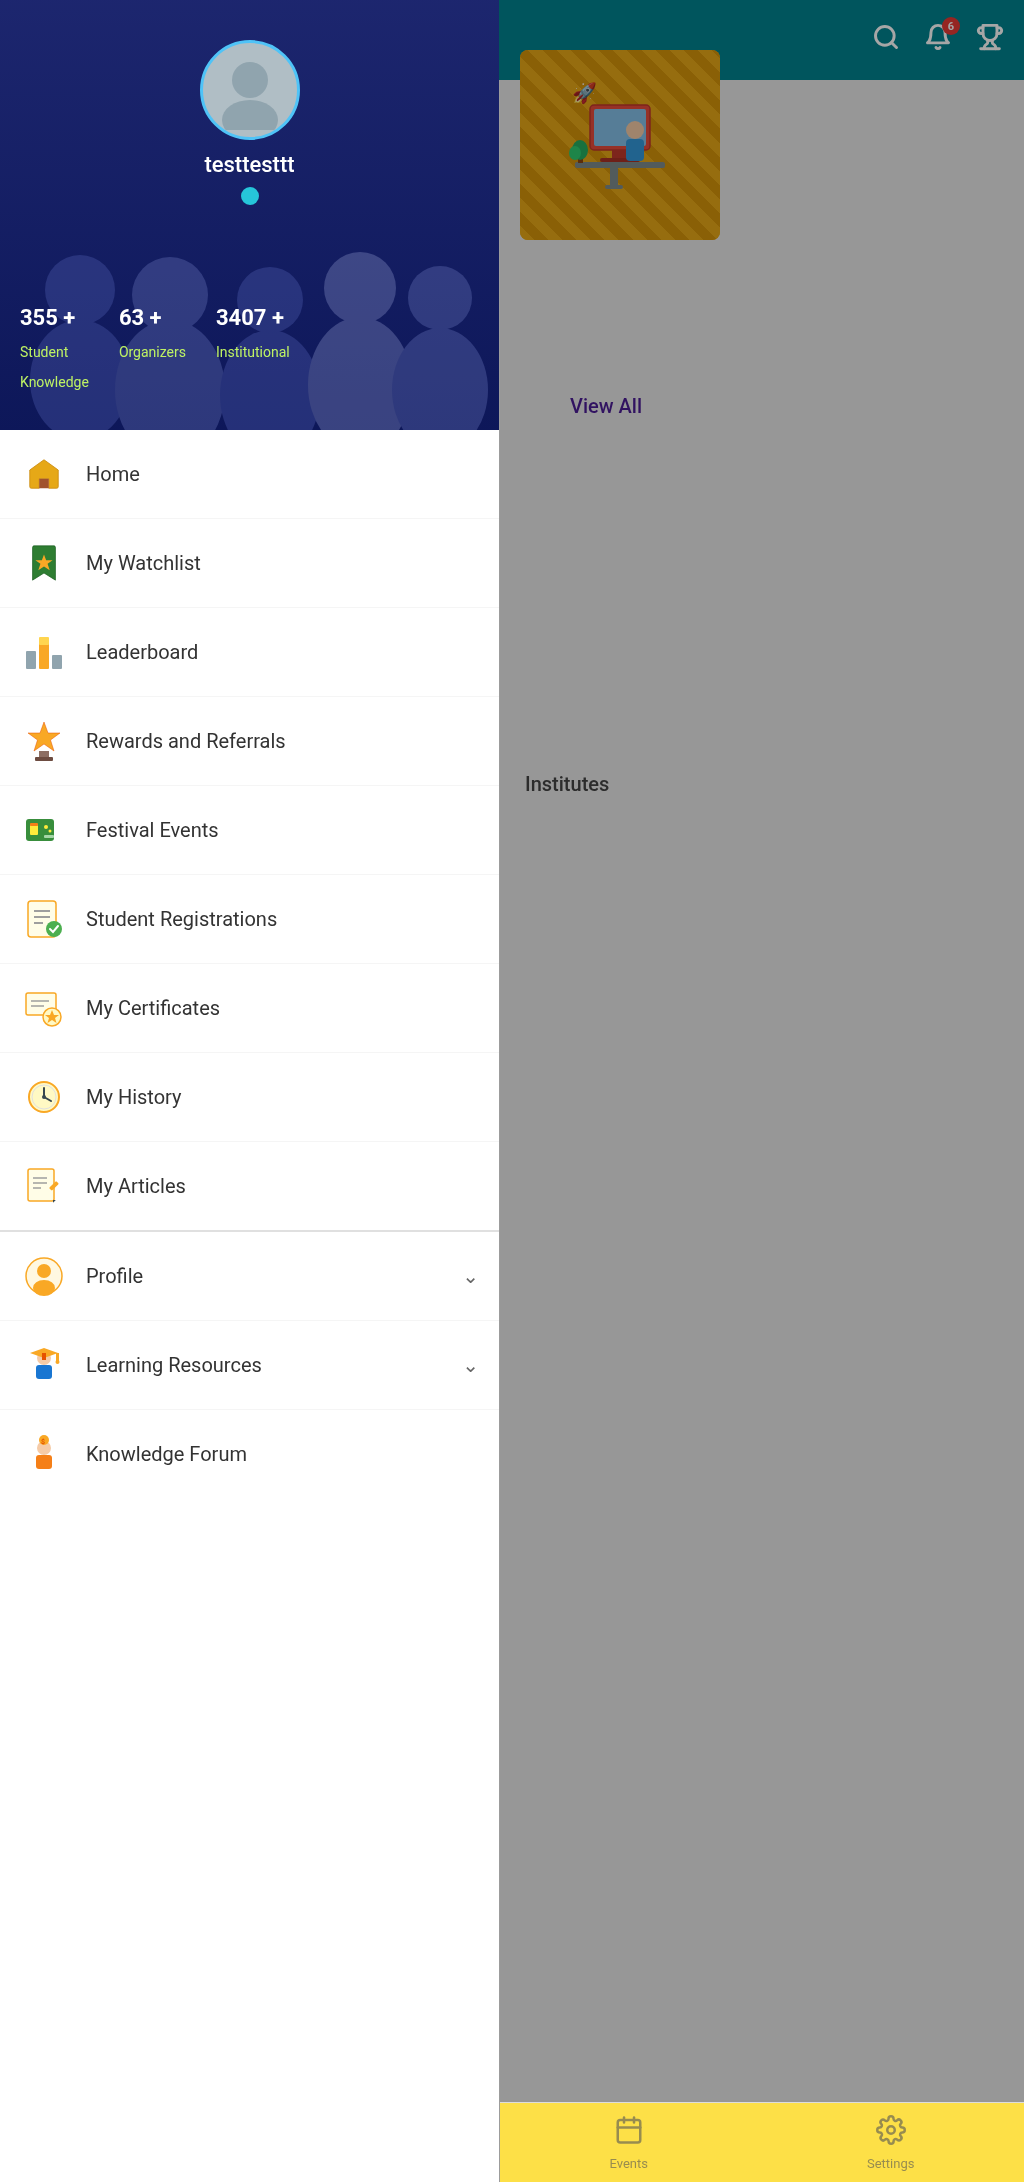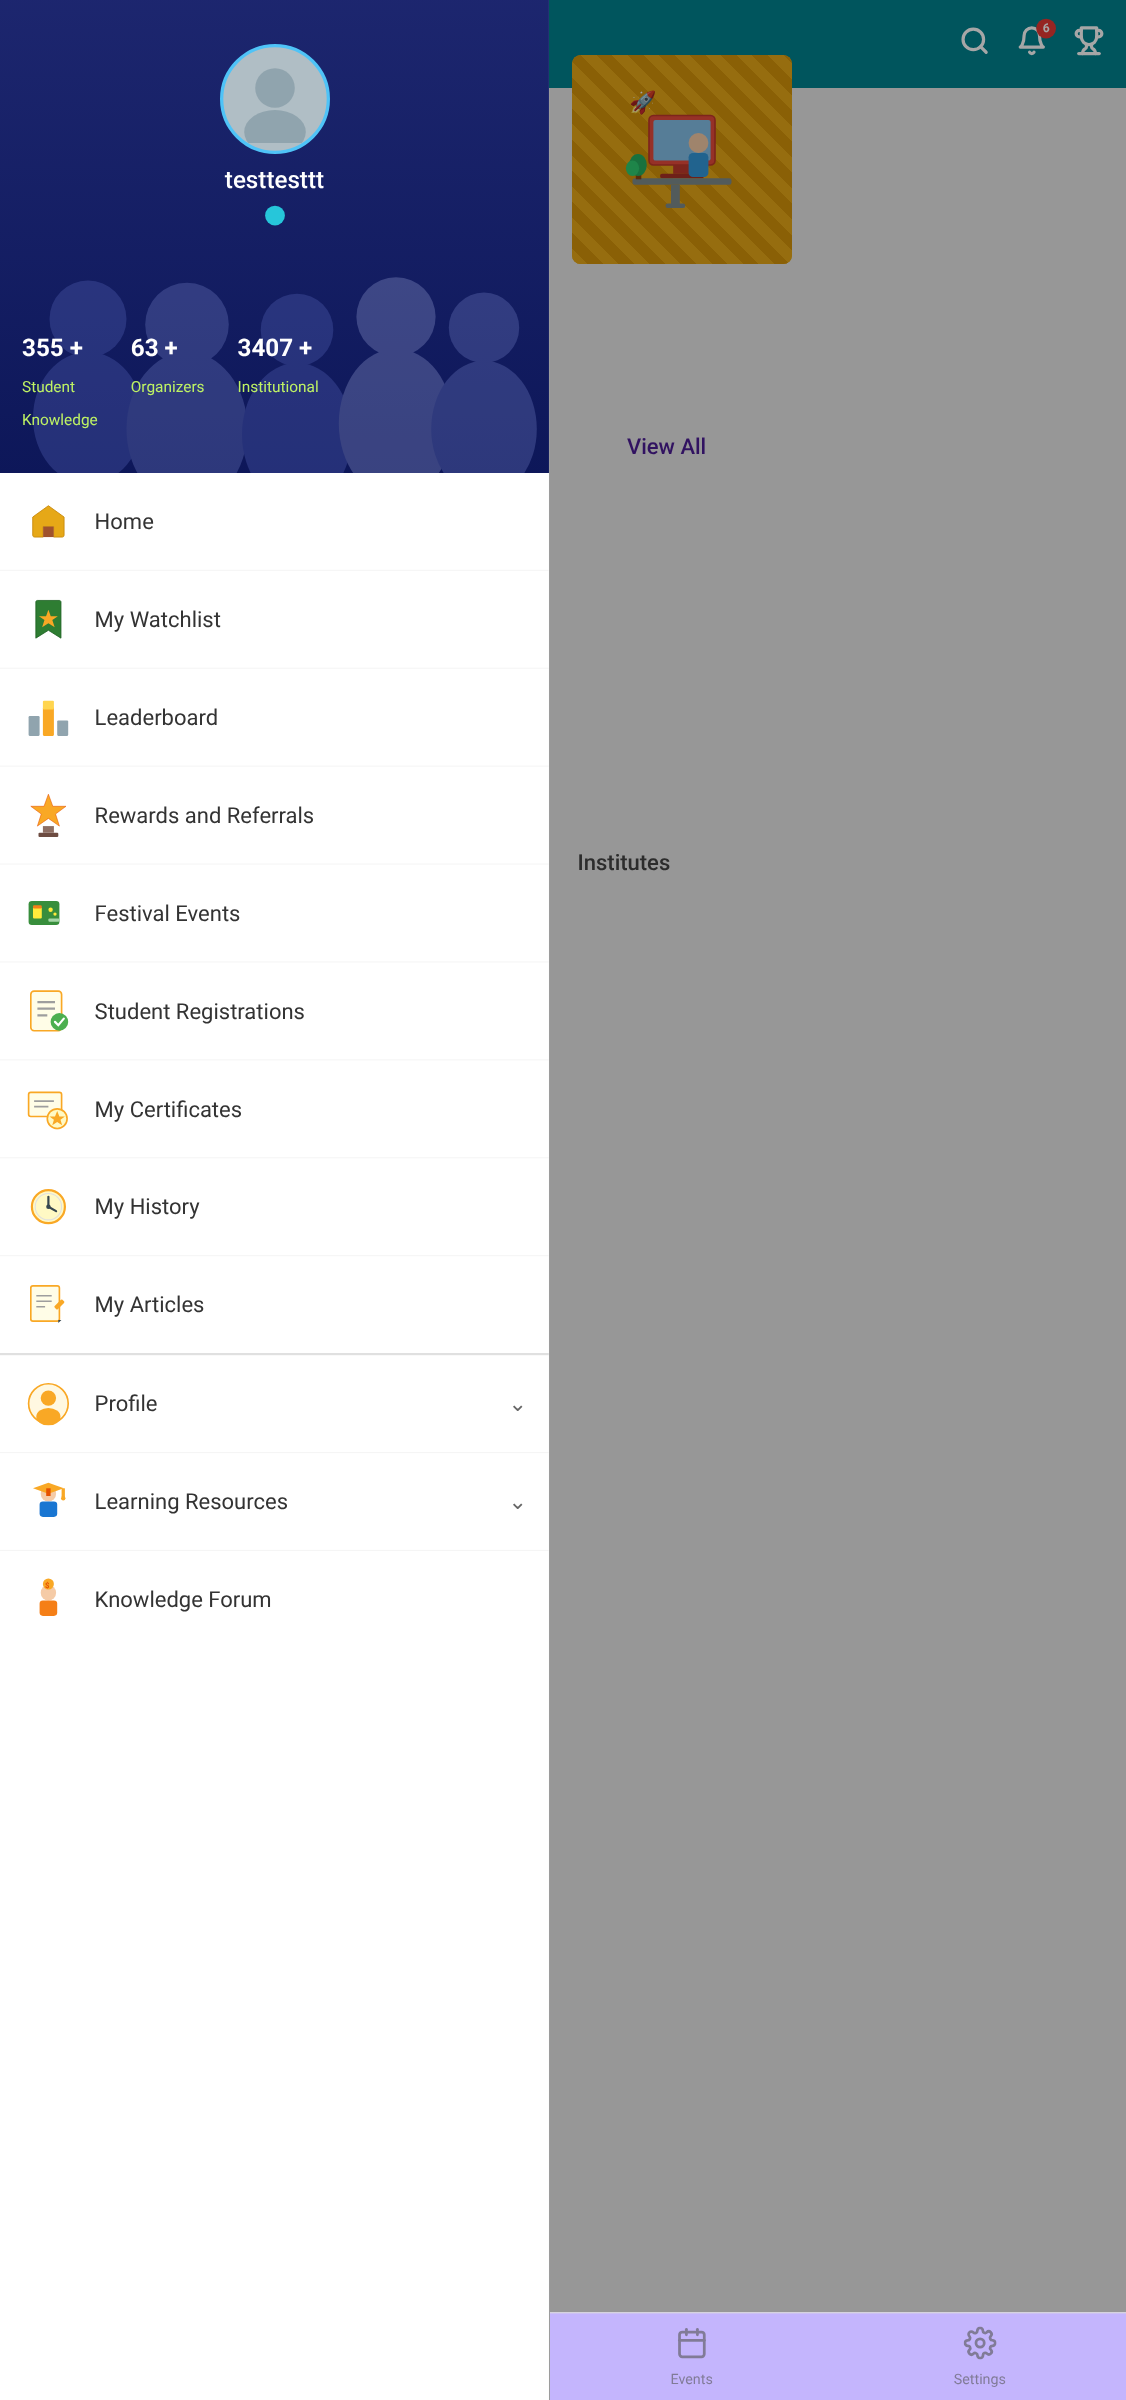--- a/index.html
+++ b/index.html
@@ -250,21 +250,21 @@
       font-size: 20px;
     }
 
     
     .bottom-nav {
       position: absolute;
       bottom: 0;
       left: 500px;
       width: 524px;
       height: 80px;
-      background: #c4b5fd;
+      background: #fde047;
       display: flex;
       align-items: center;
       justify-content: space-around;
       z-index: 20;
       border-top: 1px solid #ddd;
       text-align: center;
     }
 
     .bottom-nav-item {
       display: flex;

